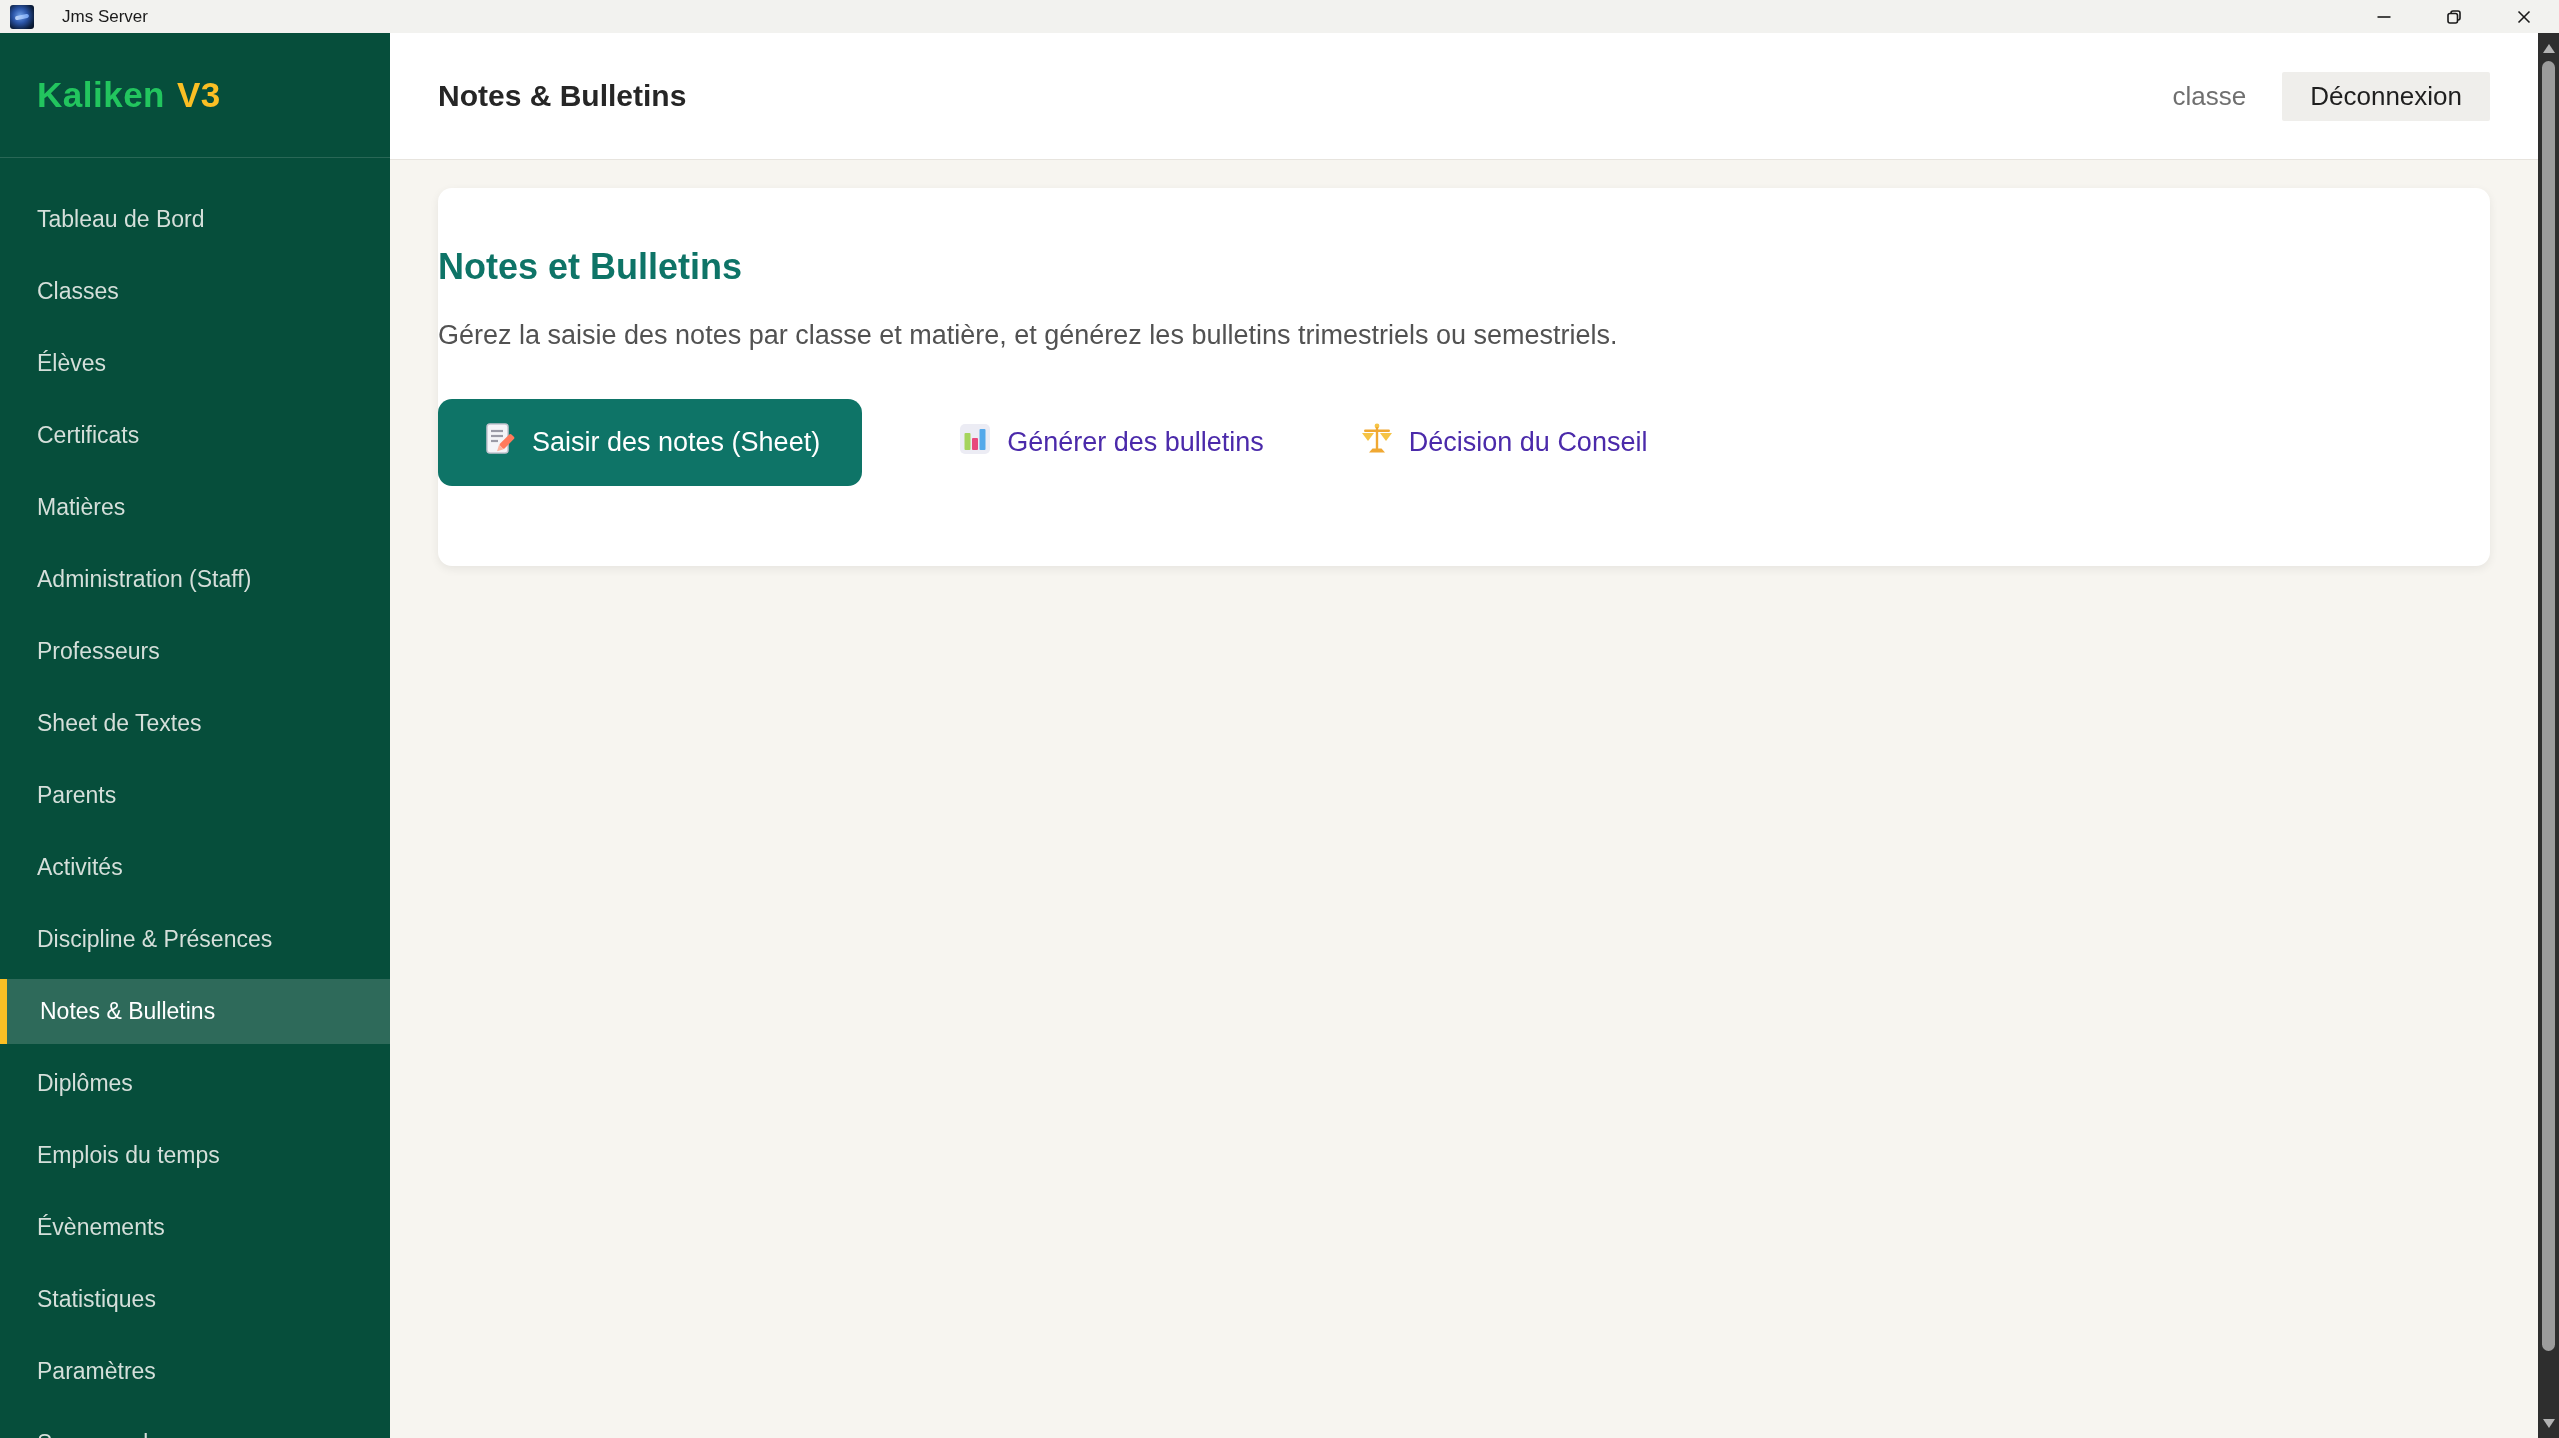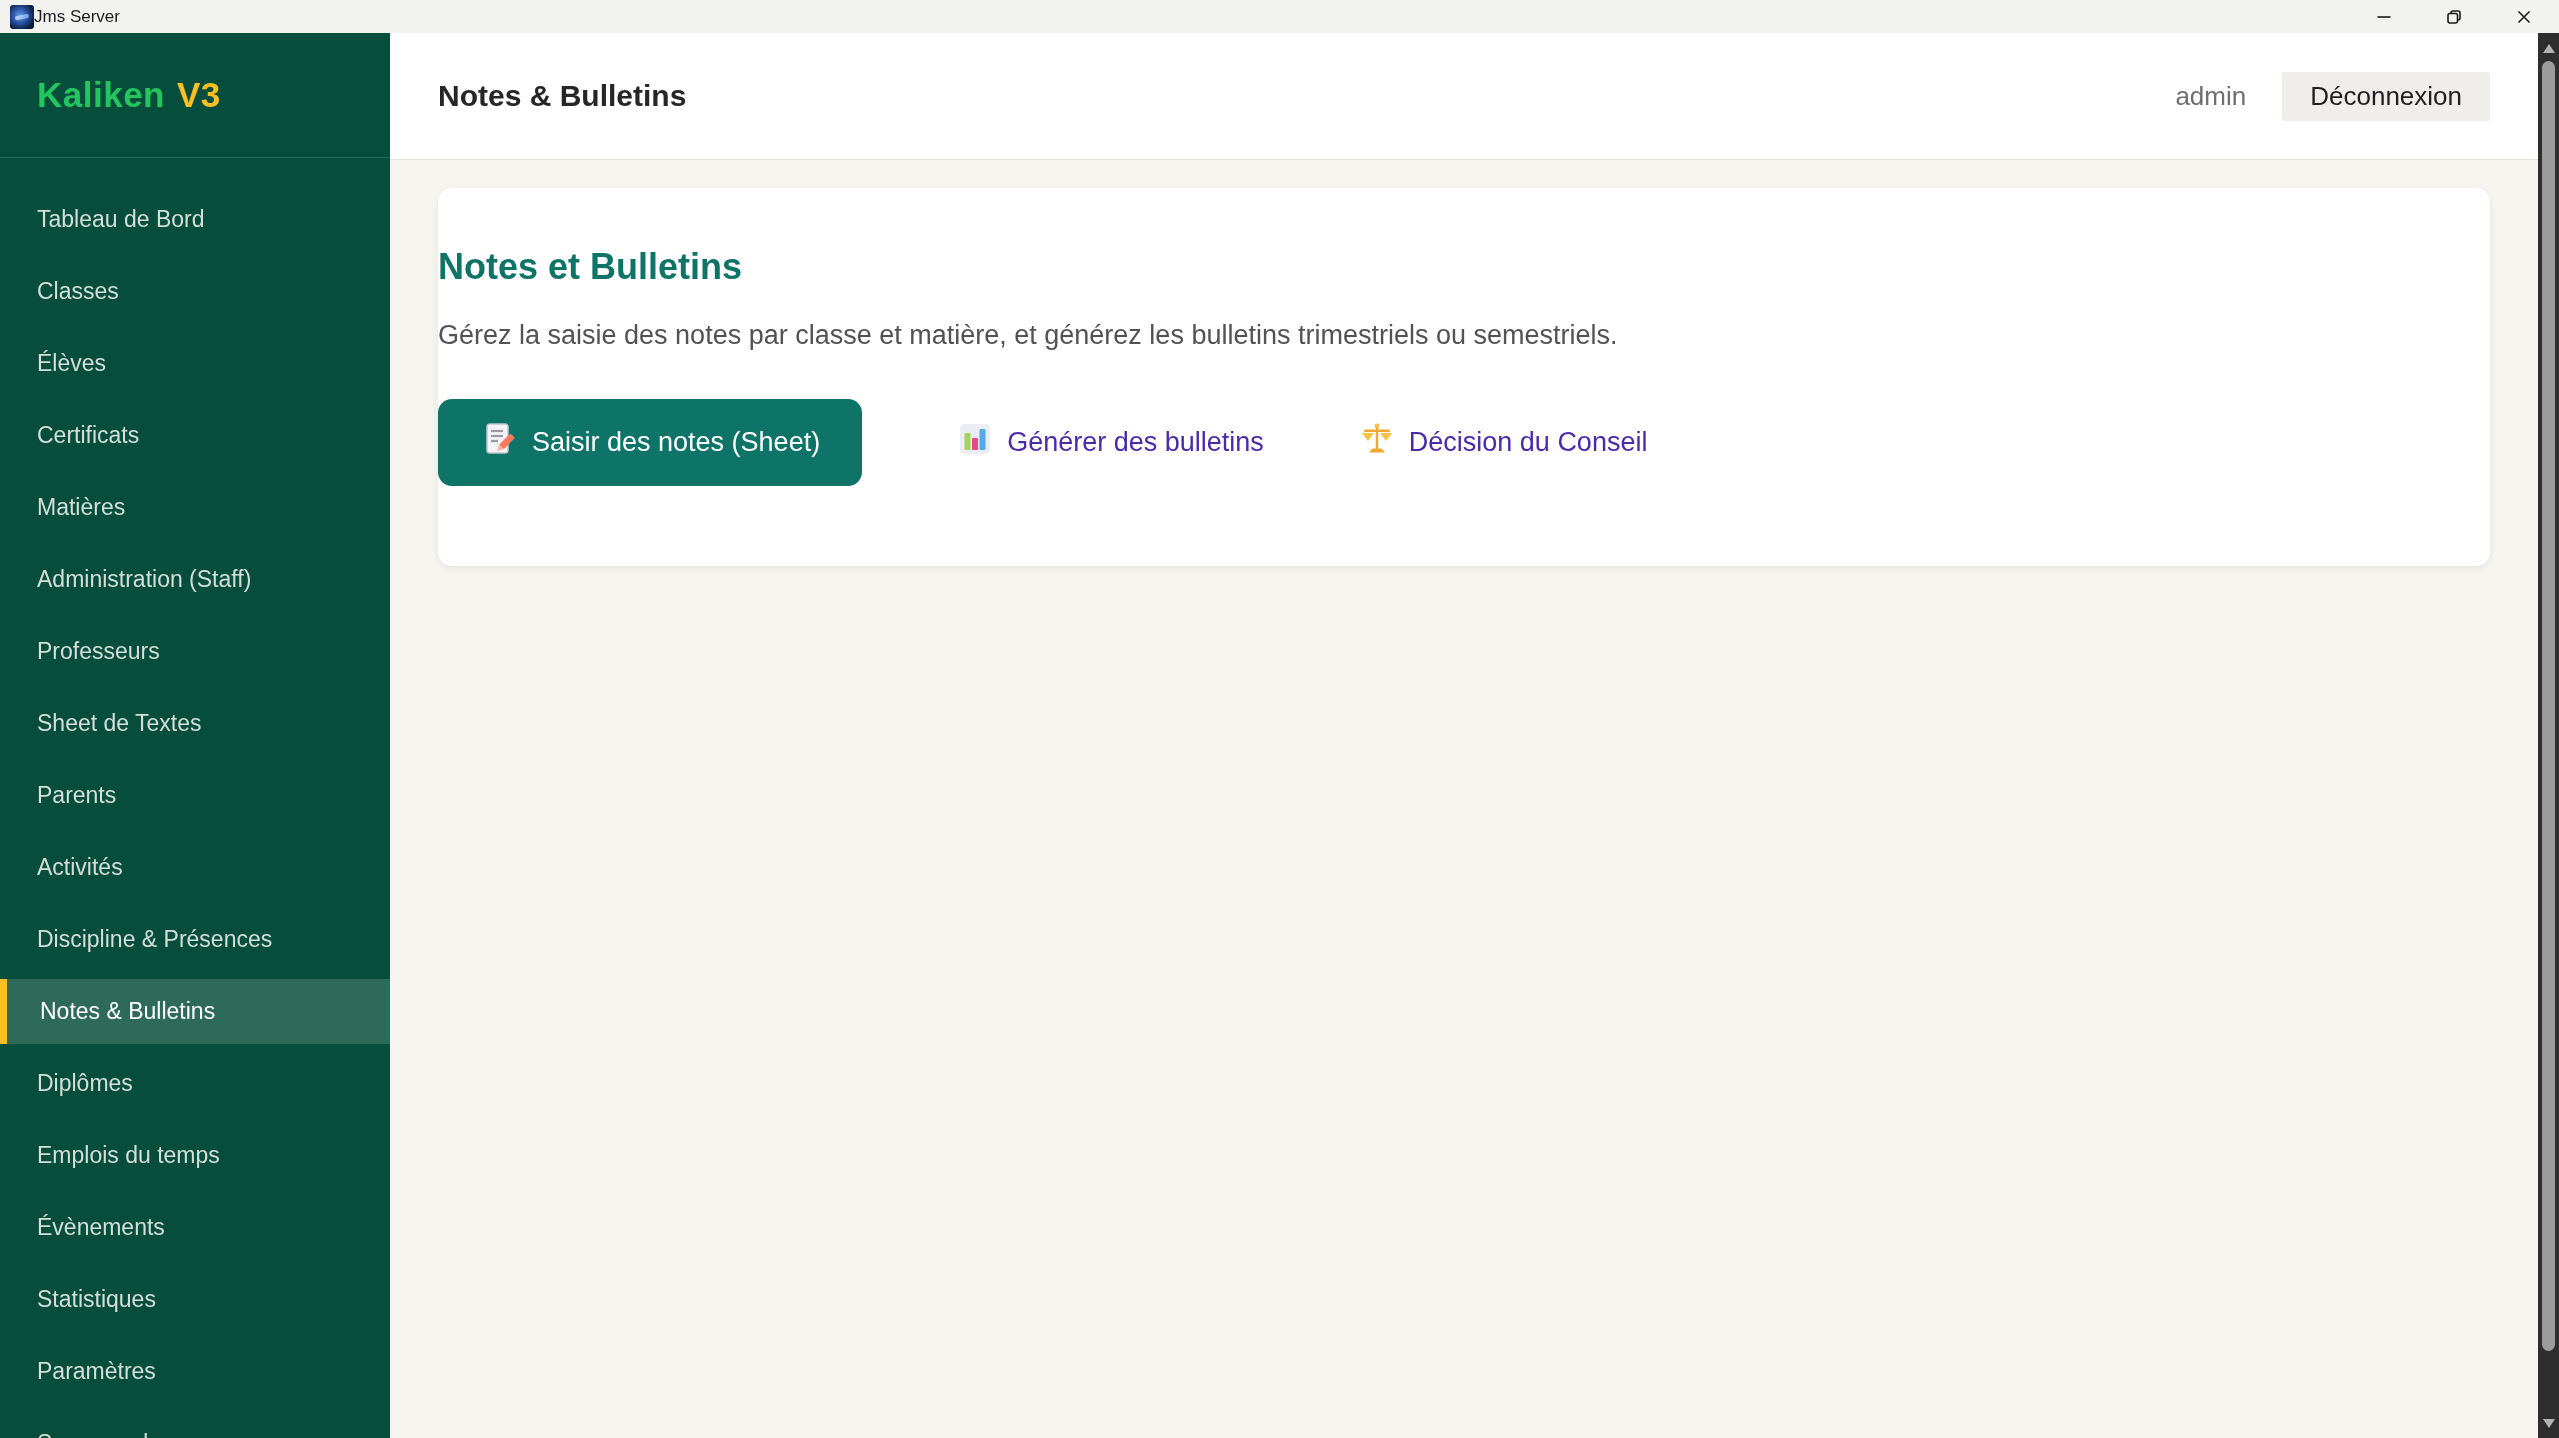--- a/index.html
+++ b/index.html
@@ -3,21 +3,21 @@
 <meta charset="utf-8">
 <style>
   * { margin:0; padding:0; box-sizing:border-box; }
   html,body { width:2559px; height:1438px; overflow:hidden; }
   body { font-family:"Liberation Sans", sans-serif; background:#f7f5f0; }
 
   .app { width:2559px; height:1438px; display:flex; flex-direction:column; }
 
   
   .titlebar { height:33px; flex:0 0 33px; background:#f2f2ef; display:flex; align-items:center; justify-content:space-between; }
-  .titlebar-left { display:flex; align-items:center; gap:0; padding-left:10px; }
+  .titlebar-left { display:flex; align-items:center; gap:28px; padding-left:10px; }
   .app-icon { width:24px; height:24px; border-radius:3px;
     background:radial-gradient(circle at 42% 45%, #6fa0e8 0%, #2b55a8 38%, #0c1f3e 75%, #050d1d 100%);
     position:relative; overflow:hidden; }
   .app-icon:after { content:""; position:absolute; left:5px; top:10px; width:14px; height:4px; border-radius:2px;
     background:linear-gradient(90deg,#cfe2ff,#7fb0ff); opacity:.85; transform:rotate(-12deg); }
   .titlebar-title { font-size:17px; color:#1b1b1b; }
   .titlebar-controls { display:flex; height:33px; }
   .tb-btn { width:70px; height:33px; display:flex; align-items:center; justify-content:center; background:transparent; border:none; cursor:pointer; }
   .tb-btn svg { display:block; }
 
@@ -164,21 +164,21 @@
         <div class="nav-item">
             <span>Sauvegarde</span>
           </div>
       </nav>
     </aside>
 
     <div class="main">
       <header class="main-header">
         <div class="page-title">Notes &amp; Bulletins</div>
         <div class="header-right">
-          <span class="username">admin</span>
+          <span class="username">classe</span>
           <button class="logout-btn">Déconnexion</button>
         </div>
       </header>
 
       <div class="content">
         <div class="card">
           <h2 class="card-title">Notes et Bulletins</h2>
           <p class="card-desc">Gérez la saisie des notes par classe et matière, et générez les bulletins trimestriels ou semestriels.</p>
           <div class="actions">
 

